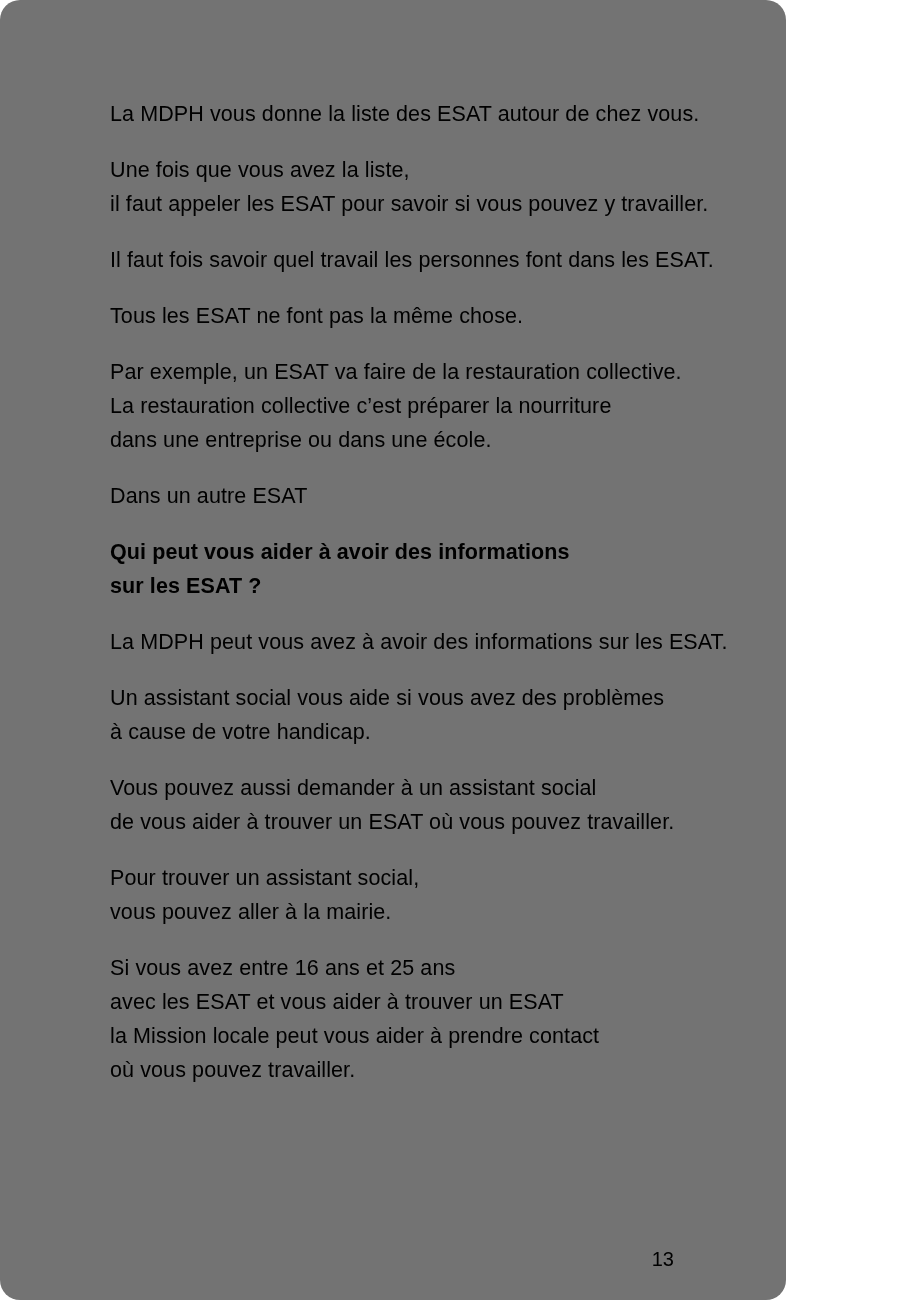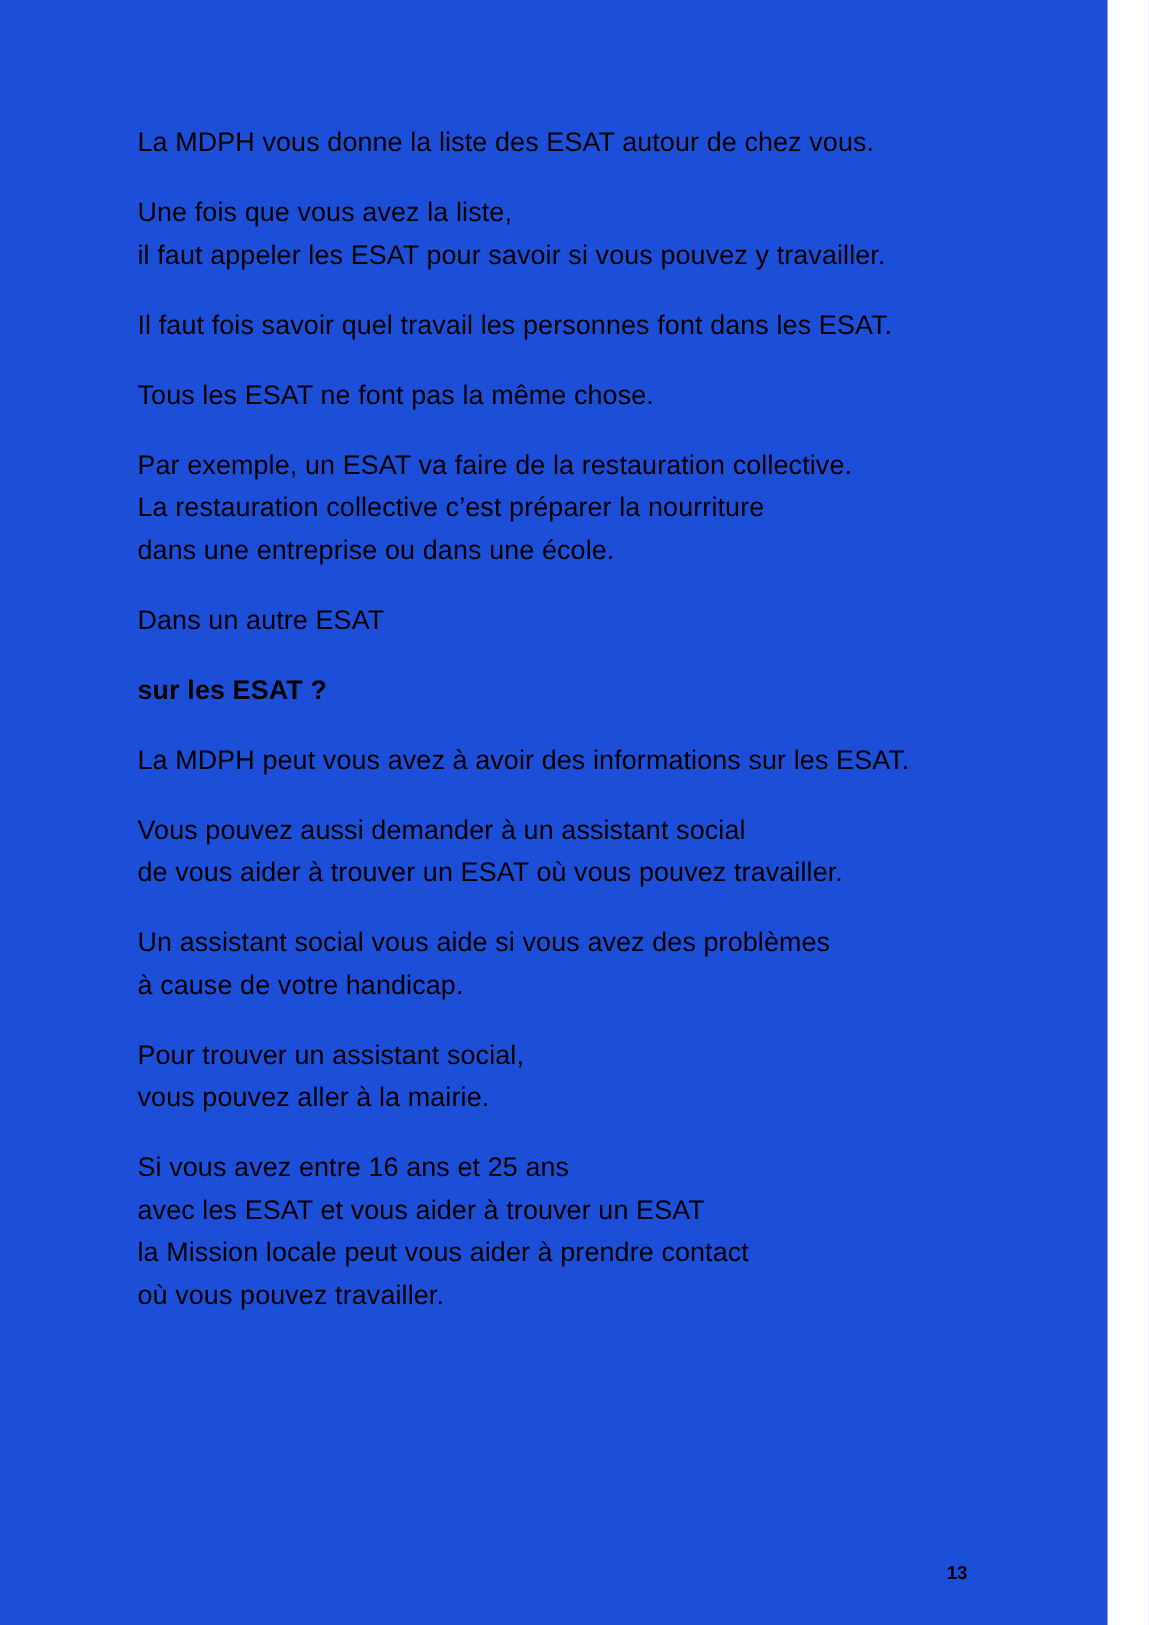--- a/index.html
+++ b/index.html
@@ -2,26 +2,27 @@
 <html lang="fr"><head>
 <meta charset="utf-8">
 <style>
   html, body {
     margin: 0;
     padding: 0;
     background: #ffffff;
   }
   .page {
     position: relative;
-    width: 886px;
+    width: 786px;
     height: 1300px;
-    background: #1d4ed8;
+    background: #737373;
     font-family: "Liberation Sans", sans-serif;
     color: #000000;
     overflow: hidden;
+    border-radius: 20px;
   }
   .document-body {
     position: absolute;
     top: 97px;
     left: 110px;
     width: 710px;
   }
   .paragraph, .heading {
     margin: 0 0 22px 0;
     font-size: 21.5px;
@@ -35,23 +36,23 @@
     font-weight: 700;
   }
   .line {
     display: block;
     white-space: nowrap;
   }
   .page-number {
     position: absolute;
     top: 1242px;
     right: 112px;
-    font-size: 15px;
+    font-size: 20px;
     line-height: 34px;
-    font-weight: 700;
+    font-weight: 400;
   }
 </style>
 </head>
 <body>
 
 <div class="page">
   <div class="document-body">
       <p class="paragraph">
         <span class="line">La MDPH vous donne la liste des ESAT autour de chez vous.</span>
       </p>
@@ -67,32 +68,33 @@
       </p>
       <p class="paragraph">
         <span class="line">Par exemple, un ESAT va faire de la restauration collective.</span>
         <span class="line">La restauration collective c’est préparer la nourriture</span>
         <span class="line">dans une entreprise ou dans une école.</span>
       </p>
       <p class="paragraph">
         <span class="line">Dans un autre ESAT</span>
       </p>
       <p class="heading">
+        <span class="line">Qui peut vous aider à avoir des informations</span>
         <span class="line">sur les ESAT ?</span>
       </p>
       <p class="paragraph">
         <span class="line">La MDPH peut vous avez à avoir des informations sur les ESAT.</span>
       </p>
       <p class="paragraph">
+        <span class="line">Un assistant social vous aide si vous avez des problèmes</span>
+        <span class="line">à cause de votre handicap.</span>
+      </p>
+      <p class="paragraph">
         <span class="line">Vous pouvez aussi demander à un assistant social</span>
         <span class="line">de vous aider à trouver un ESAT où vous pouvez travailler.</span>
-      </p>
-      <p class="paragraph">
-        <span class="line">Un assistant social vous aide si vous avez des problèmes</span>
-        <span class="line">à cause de votre handicap.</span>
       </p>
       <p class="paragraph">
         <span class="line">Pour trouver un assistant social,</span>
         <span class="line">vous pouvez aller à la mairie.</span>
       </p>
       <p class="paragraph">
         <span class="line">Si vous avez entre 16 ans et 25 ans</span>
         <span class="line">avec les ESAT et vous aider à trouver un ESAT</span>
         <span class="line">la Mission locale peut vous aider à prendre contact</span>
         <span class="line">où vous pouvez travailler.</span>

